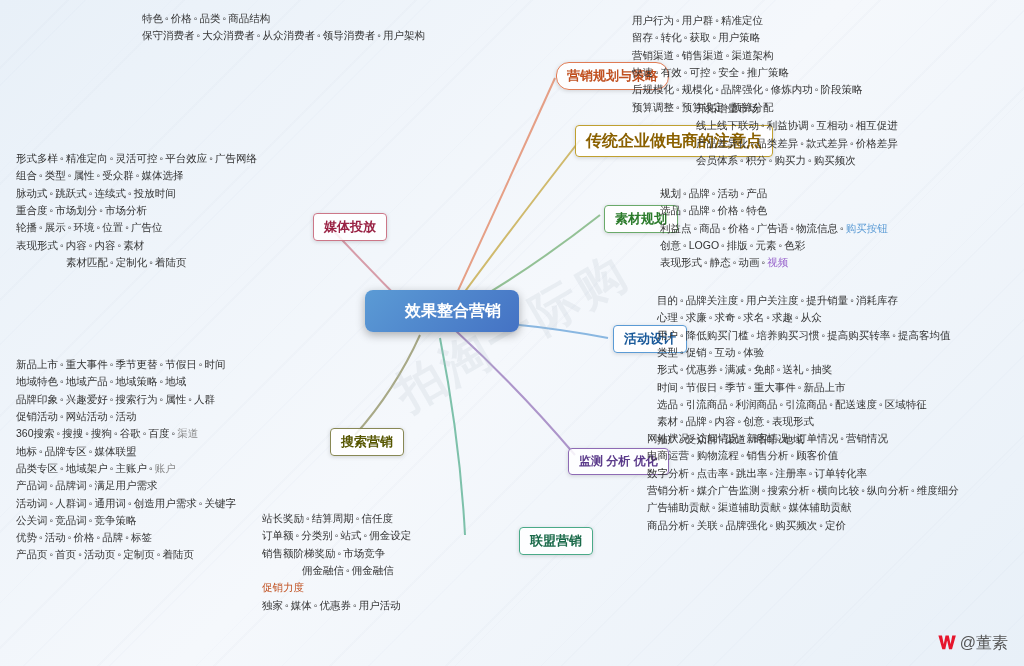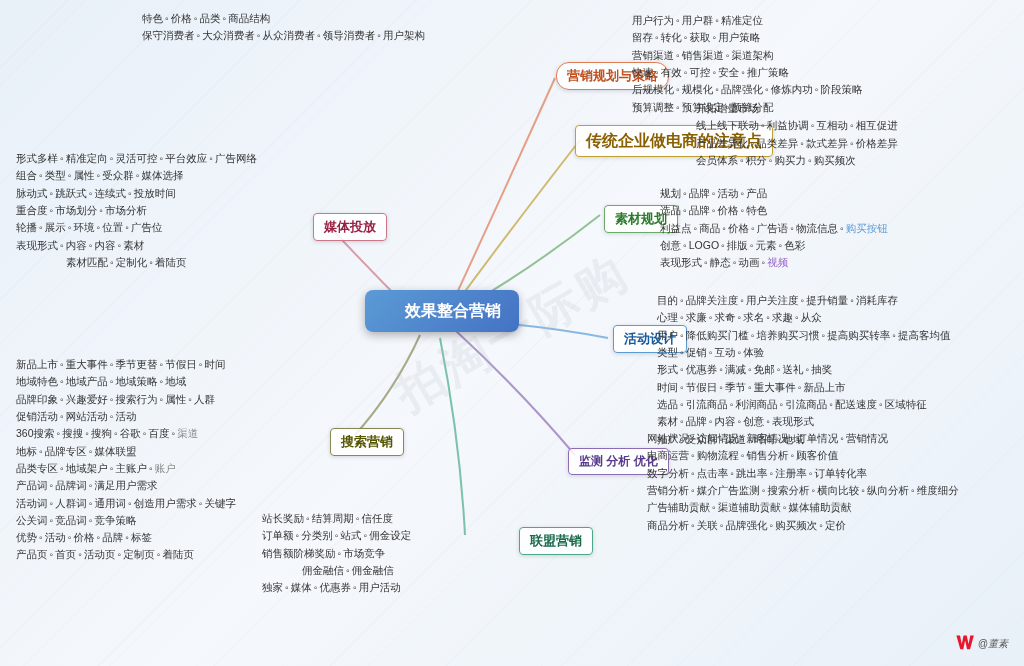--- a/index.html
+++ b/index.html
@@ -490,20 +490,23 @@
         <span class="leaf-item">销售额阶梯奖励</span>
         <span class="sep">◦</span>
         <span class="leaf-item">市场竞争</span>
       </div>
     <div class="leaf-line" style="padding-left:40px;">
         <span class="leaf-item">佣金融信</span>
         <span class="sep">◦</span>
         <span class="leaf-item">佣金融信</span>
       </div>
     <div class="leaf-line">
+        <span class="leaf-item" style="color:#c05020;">促销力度</span>
+      </div>
+    <div class="leaf-line">
         <span class="leaf-item">独家</span>
         <span class="sep">◦</span>
         <span class="leaf-item">媒体</span>
         <span class="sep">◦</span>
         <span class="leaf-item">优惠券</span>
         <span class="sep">◦</span>
         <span class="leaf-item">用户活动</span>
       </div>
   </div>
 
@@ -713,16 +716,16 @@
   <div style="
     position:absolute; top:50%; left:50%; transform:translate(-50%,-50%) rotate(-30deg);
     font-size:48px; color:rgba(180,190,200,0.18); font-weight:bold; white-space:nowrap;
     z-index:3; pointer-events:none; letter-spacing:4px;
   ">拍淘一际购</div>
 
   <div style="
     position:absolute; bottom:12px; right:16px; z-index:10; display:flex; align-items:center; gap:4px;
   ">
     <span style="color:#e6162d; font-size:18px; font-weight:bold;">𝐖</span>
-    <span style="color:#555; font-size:10px;font-style:italic;">@董素</span>
+    <span style="color:#555; font-size:16px;">@董素</span>
   </div>
 
 </div>
 
 </body></html>

